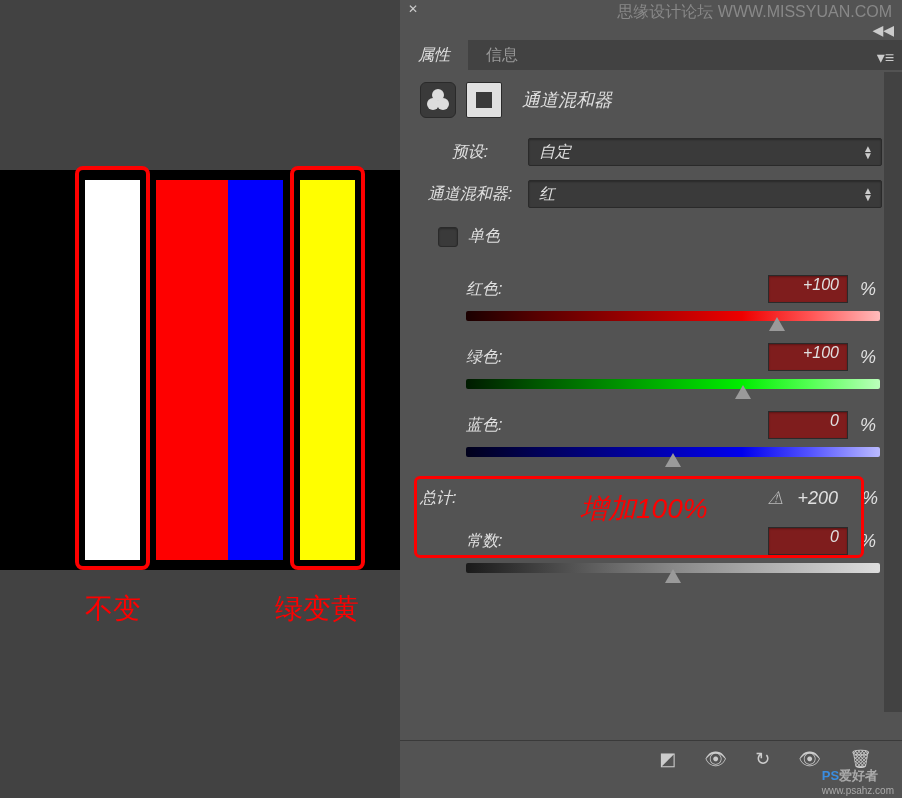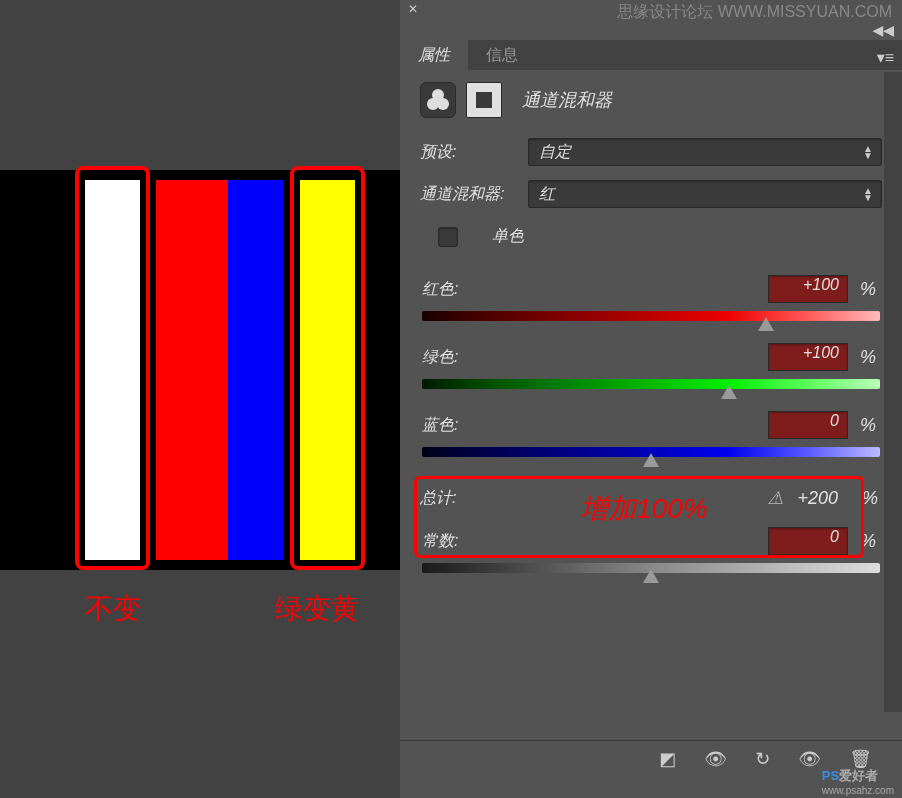--- a/index.html
+++ b/index.html
@@ -34,29 +34,29 @@
 .menu-icon { position: absolute; right: 8px; top: 8px; color: #ccc; cursor: pointer; }
 
 .panel-body { padding: 12px 20px; position: relative; font-style: italic; }
 .title-row { display: flex; align-items: center; gap: 10px; margin-bottom: 20px; }
 .icon-circle { width: 36px; height: 36px; background: #3a3a3a; border-radius: 6px; display: flex; align-items: center; justify-content: center; border: 1px solid #2a2a2a; }
 .icon-mask { width: 36px; height: 36px; background: #e0e0e0; border-radius: 2px; display: flex; align-items: center; justify-content: center; border: 1px solid #2a2a2a; }
 .icon-mask-inner { width: 16px; height: 16px; background: #3a3a3a; }
 .panel-title { color: #e0e0e0; font-size: 18px; margin-left: 10px; }
 
 .form-row { display: flex; align-items: center; margin-bottom: 14px; }
-.form-label { width: 100px; text-align: left; color: #e0e0e0; font-size: 16px; margin-right: 8px; }
+.form-label { width: 100px; text-align: center; color: #e0e0e0; font-size: 16px; margin-right: 8px; }
 .dropdown { flex: 1; background: #3a3a3a; border: 1px solid #2a2a2a; height: 28px; display: flex; align-items: center; padding: 0 10px; color: #e0e0e0; position: relative; border-radius: 2px; box-shadow: inset 0 1px 2px rgba(0,0,0,0.3); }
 .dropdown-arrows { position: absolute; right: 8px; color: #ccc; font-size: 10px; line-height: 7px; }
 
-.checkbox-row { display: flex; align-items: center; margin: 18px 0 28px 18px; gap: 24px; }
+.checkbox-row { display: flex; align-items: center; margin: 18px 0 28px 18px; }
 .checkbox { width: 20px; height: 20px; background: #3a3a3a; border: 1px solid #2a2a2a; border-radius: 3px; margin-right: 10px; box-shadow: inset 0 1px 2px rgba(0,0,0,0.3); }
 .checkbox-label { color: #e0e0e0; font-size: 16px; }
 
-.slider-group { margin-bottom: 16px; padding: 0 2px; }
+.slider-group { margin-bottom: 16px; padding: 0 2px; margin-left: 44px; }
 .slider-head { display: flex; align-items: center; margin-bottom: 8px; }
 .slider-label { color: #e0e0e0; font-size: 16px; flex: 1; }
 .value-box { width: 80px; height: 28px; background: #7f1d1d; border: 1px solid #2a2a2a; color: #e0e0e0; text-align: right; padding: 0 8px; font-size: 16px; box-shadow: inset 0 1px 2px rgba(0,0,0,0.3); }
 .percent { color: #e0e0e0; font-size: 18px; margin-left: 12px; width: 20px; }
 .slider-track { height: 16px; position: relative; margin-bottom: 4px; }
 .track-bar { height: 10px; border-radius: 2px; position: absolute; top: 0; width: 100%; }
 .slider-thumb { position: absolute; top: 6px; width: 0; height: 0; border-left: 8px solid transparent; border-right: 8px solid transparent; border-bottom: 14px solid #9a9a9a; transform: translateX(-8px); }
 
 .track-red { background: linear-gradient(to right, #1a0000, #500, #800, #b00, #e00, #f55, #fbb); }
 .track-green { background: linear-gradient(to right, #001a00, #050, #080, #0b0, #0e0, #5f5, #bfb); }

